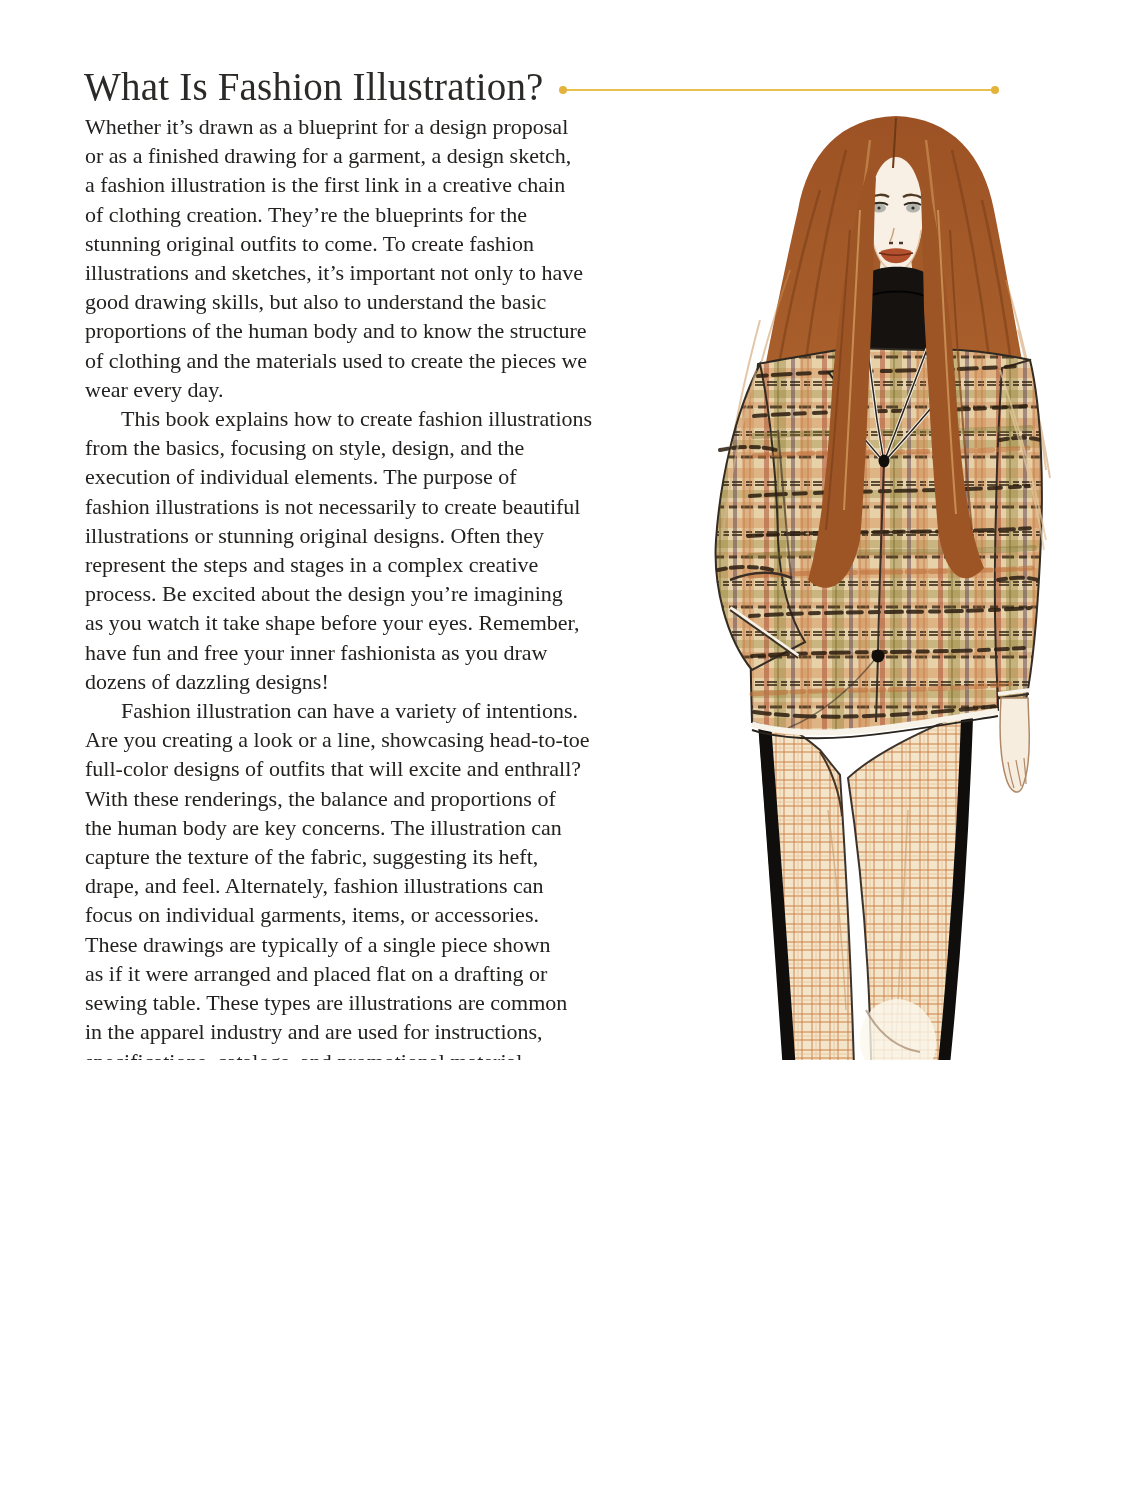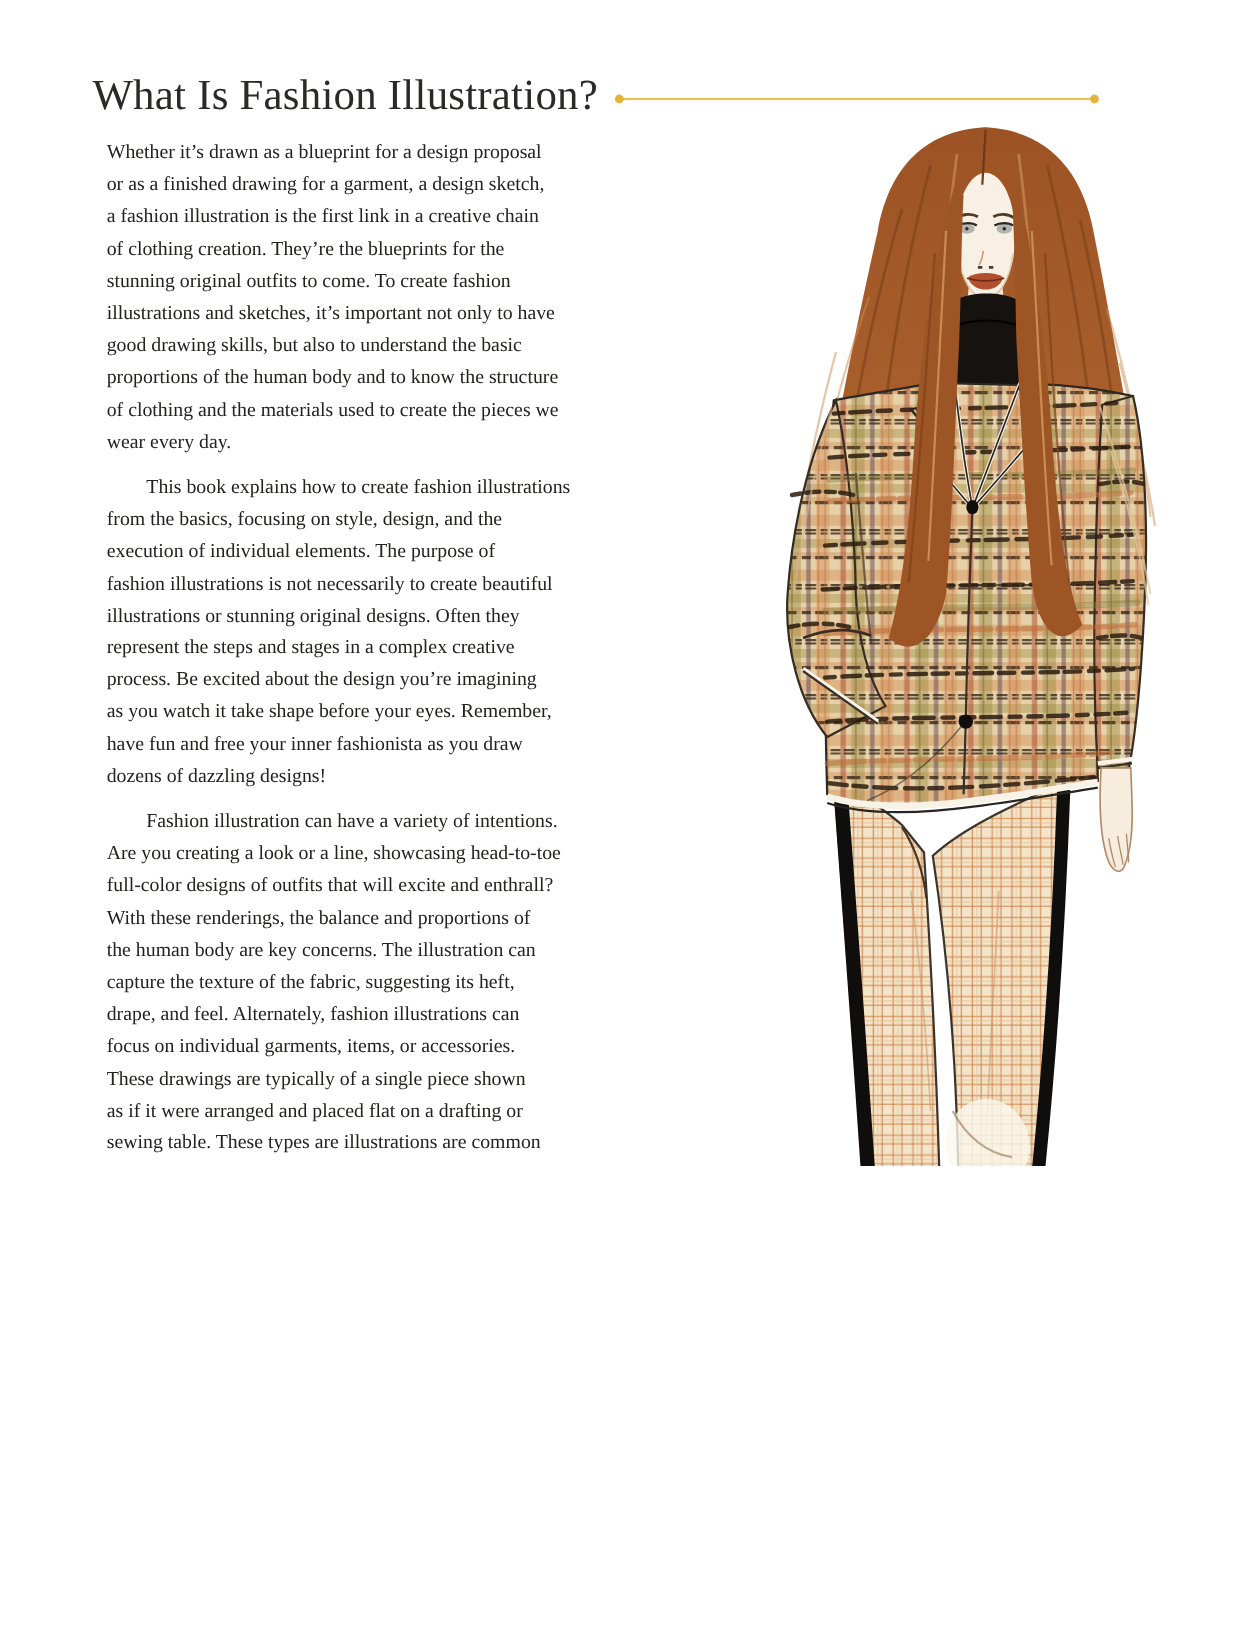--- a/index.html
+++ b/index.html
@@ -5,21 +5,21 @@
   html,body{margin:0;padding:0;background:#ffffff;}
   .page{position:relative;width:1125px;height:1060px;background:#ffffff;overflow:hidden;
         font-family:"Liberation Serif",serif;}
   .page-title{position:absolute;left:84px;top:64px;margin:0;font-family:"Liberation Serif",serif;
         font-weight:500;font-size:39px;letter-spacing:.2px;color:#2b2a28;}
   .title-rule{position:absolute;left:563px;top:89px;width:432px;height:2px;background:#e8c24d;}
   .title-rule .dot{position:absolute;top:-3px;width:8px;height:8px;border-radius:50%;background:#e3b33c;}
   .title-rule .dot.l{left:-4px;}
   .title-rule .dot.r{right:-4px;}
   .article{position:absolute;left:85px;top:112px;width:640px;color:#242220;}
-  .article p{margin:12px;font-size:18px;line-height:29.2px;white-space:pre-line;
+  .article p{margin:0;font-size:22px;line-height:29.2px;white-space:pre-line;
         font-family:"Liberation Serif",serif;}
   .article p.indent{text-indent:36px;}
   .figure-svg{position:absolute;left:700px;top:110px;width:360px;height:1320px;z-index:2;}
   .footer-rule{position:absolute;left:85px;top:1402px;width:963px;height:2.5px;background:#e2955a;z-index:1;}
   .footer-rule .dot{position:absolute;top:-3px;width:9px;height:9px;border-radius:50%;background:#dd8a48;}
   .footer-rule .dot.l{left:-4px;}
   .footer-rule .dot.r{right:-4px;}
   .page-number{position:absolute;left:84px;top:1436px;font-family:"DejaVu Sans",sans-serif;
         font-weight:bold;font-size:25px;color:#1c1c1a;}
 </style>

